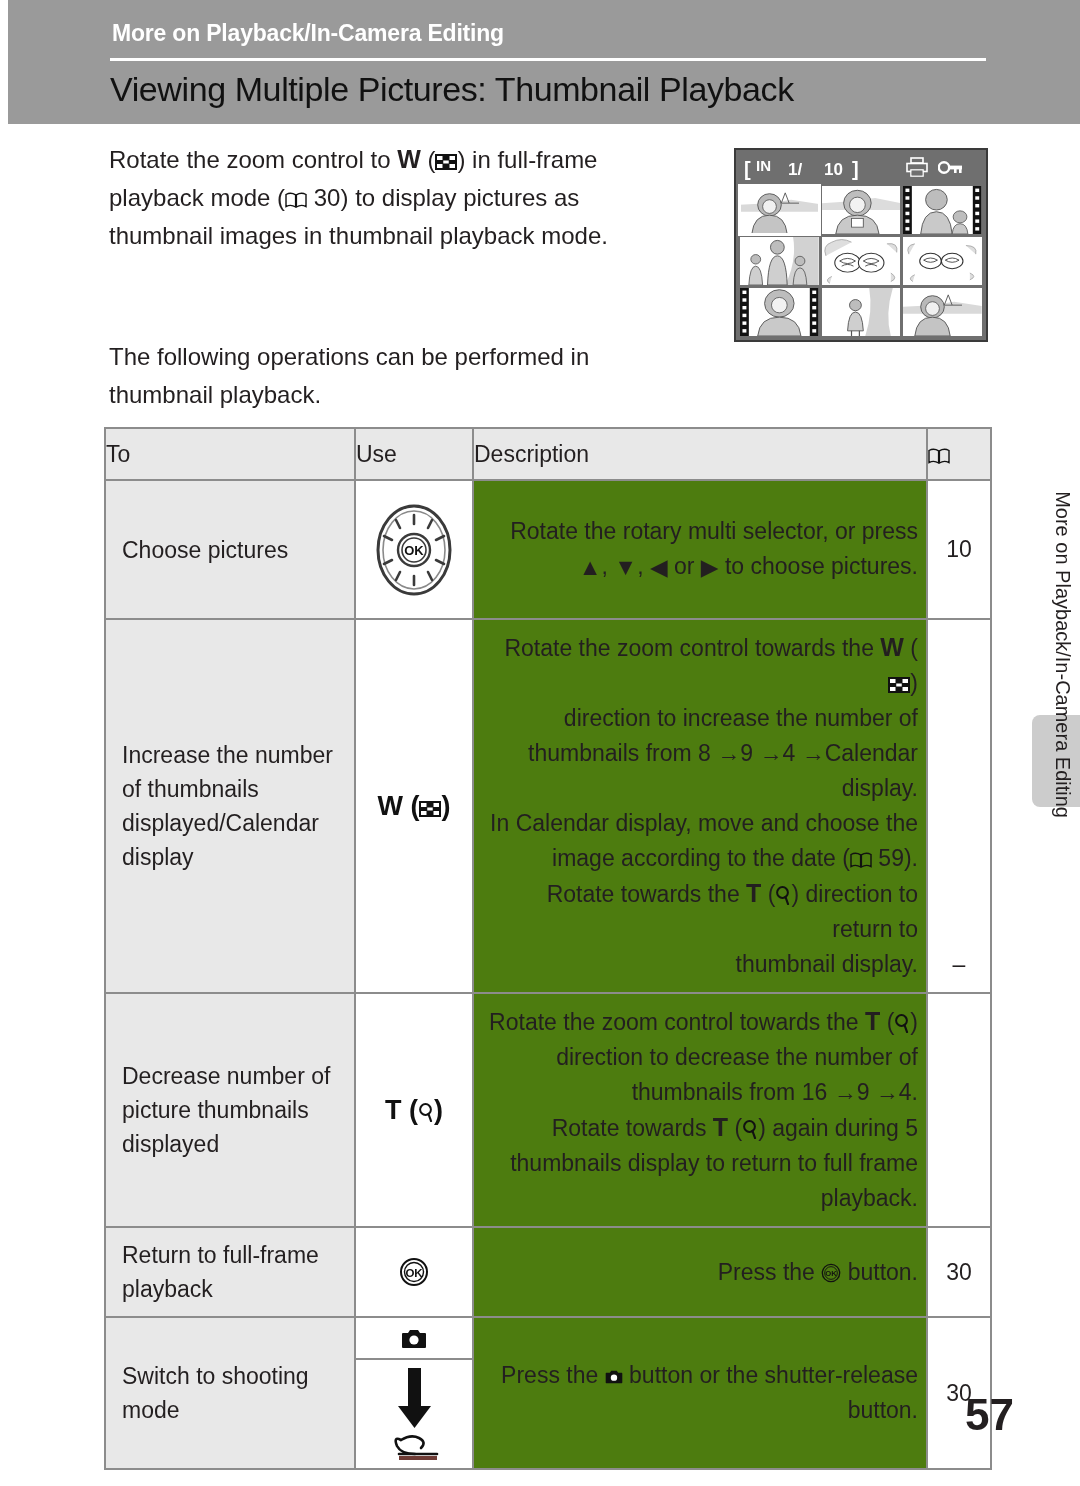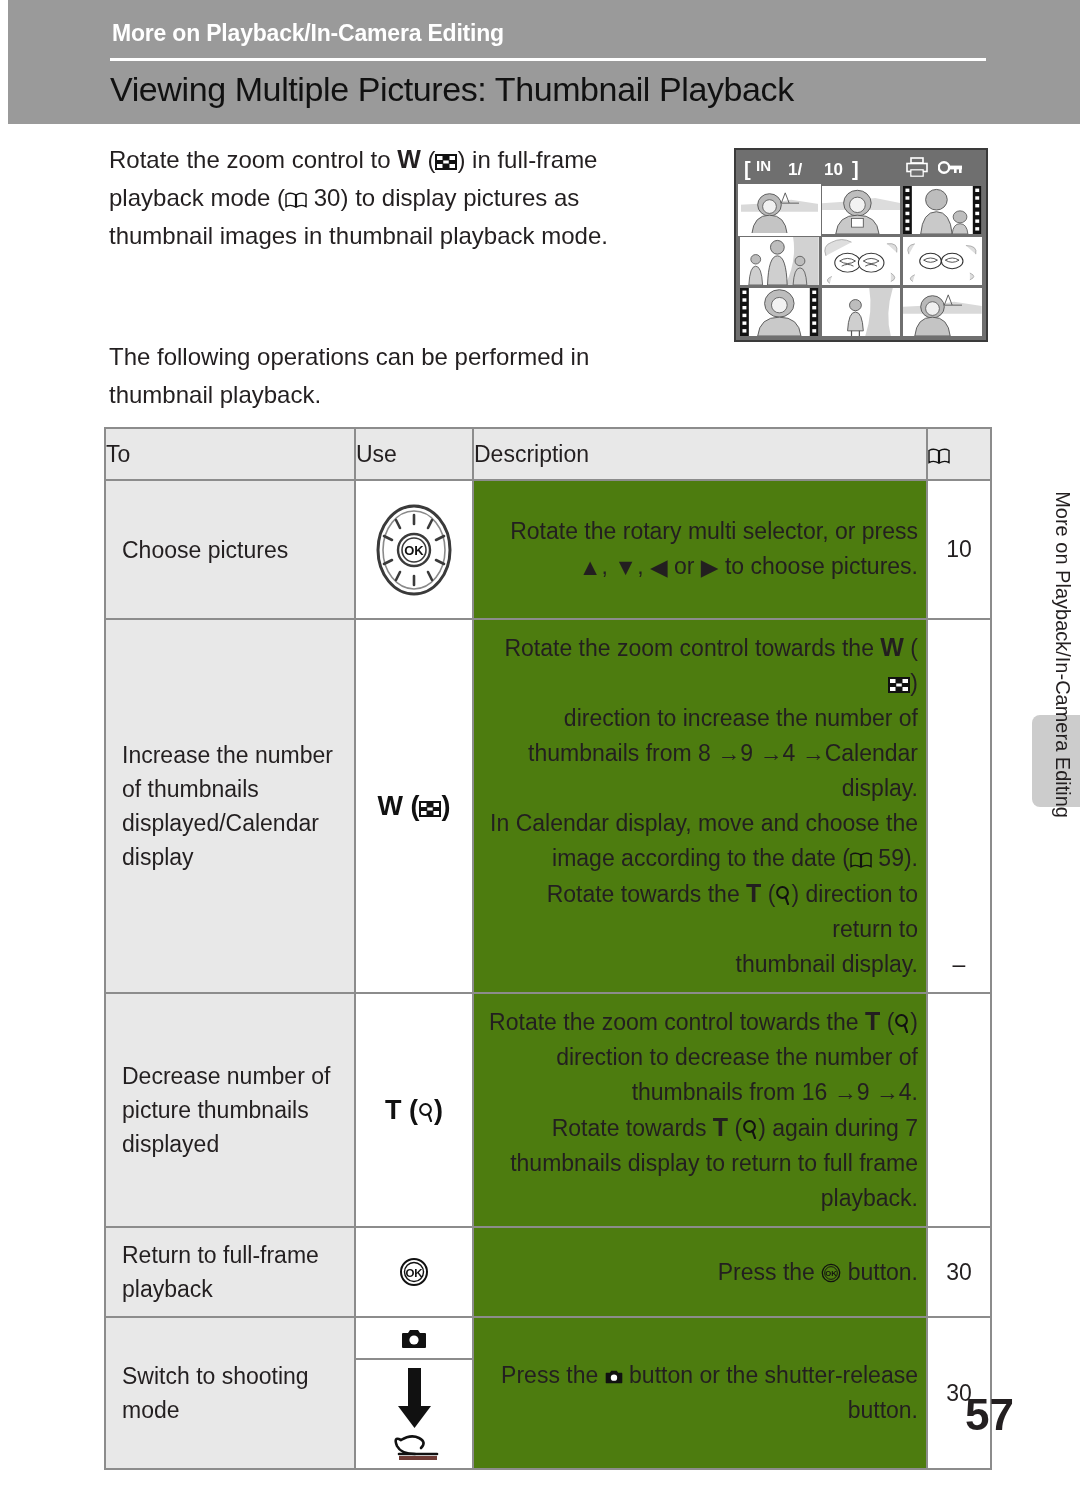--- a/index.html
+++ b/index.html
@@ -443,21 +443,21 @@
         <td class="desc">
           <span>Rotate the zoom control towards the </span><span class="bold-wt">T</span> (<span class="ico ico-mag"><svg viewBox="0 0 16 19">
                 <circle cx="7.5" cy="6.5" r="5.4" fill="none" stroke="#111" stroke-width="2"></circle>
                 <path d="M10.5 11 L13 18" stroke="#111" stroke-width="2.2" stroke-linecap="round"></path>
               </svg></span><span>)</span><br>
           <span>direction to decrease the number of</span><br>
           <span>thumbnails from 16 </span>→<span>9 </span>→<span>4.</span><br>
           <span>Rotate towards </span><span class="bold-wt">T</span> (<span class="ico ico-mag"><svg viewBox="0 0 16 19">
                 <circle cx="7.5" cy="6.5" r="5.4" fill="none" stroke="#111" stroke-width="2"></circle>
                 <path d="M10.5 11 L13 18" stroke="#111" stroke-width="2.2" stroke-linecap="round"></path>
-              </svg></span><span>) again during 7</span><br>
+              </svg></span><span>) again during 5</span><br>
           <span>thumbnails display to return to full frame</span><br>
           <span>playback.</span>
         </td>
         <td class="pg"></td>
       </tr>
 
       <tr style="height:72px;">
         <td class="to">Return to full-frame playback</td>
         <td class="use">
           <span class="ico" style="width:30px;height:30px;vertical-align:-6px;">

